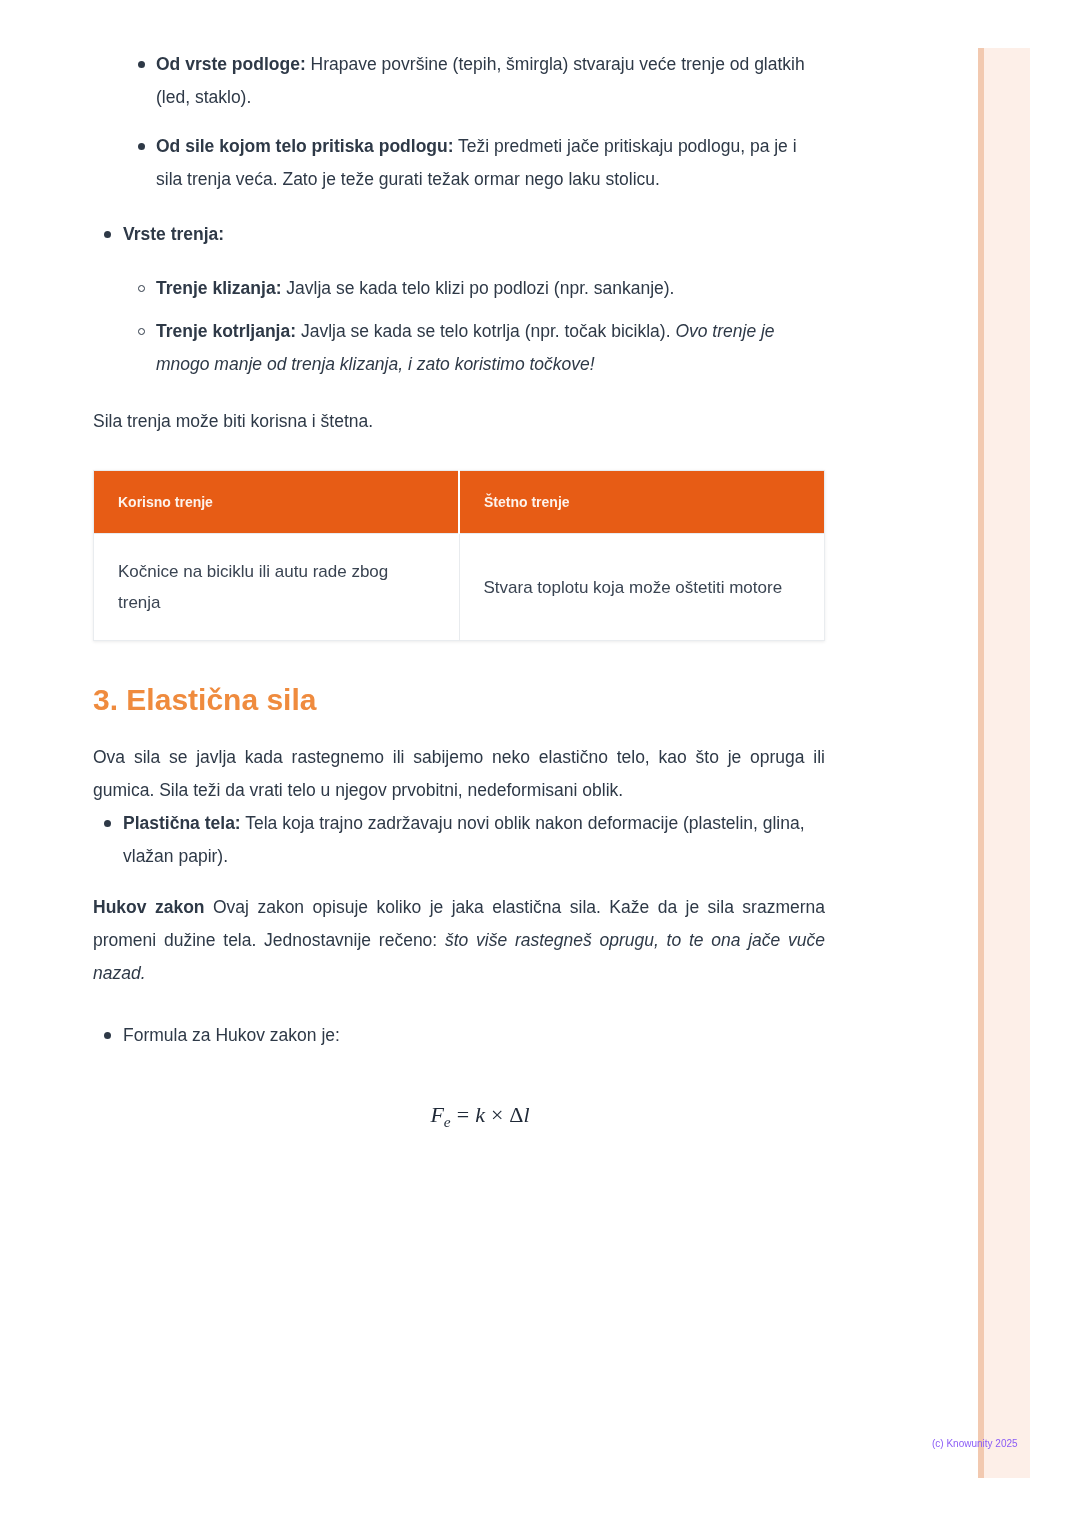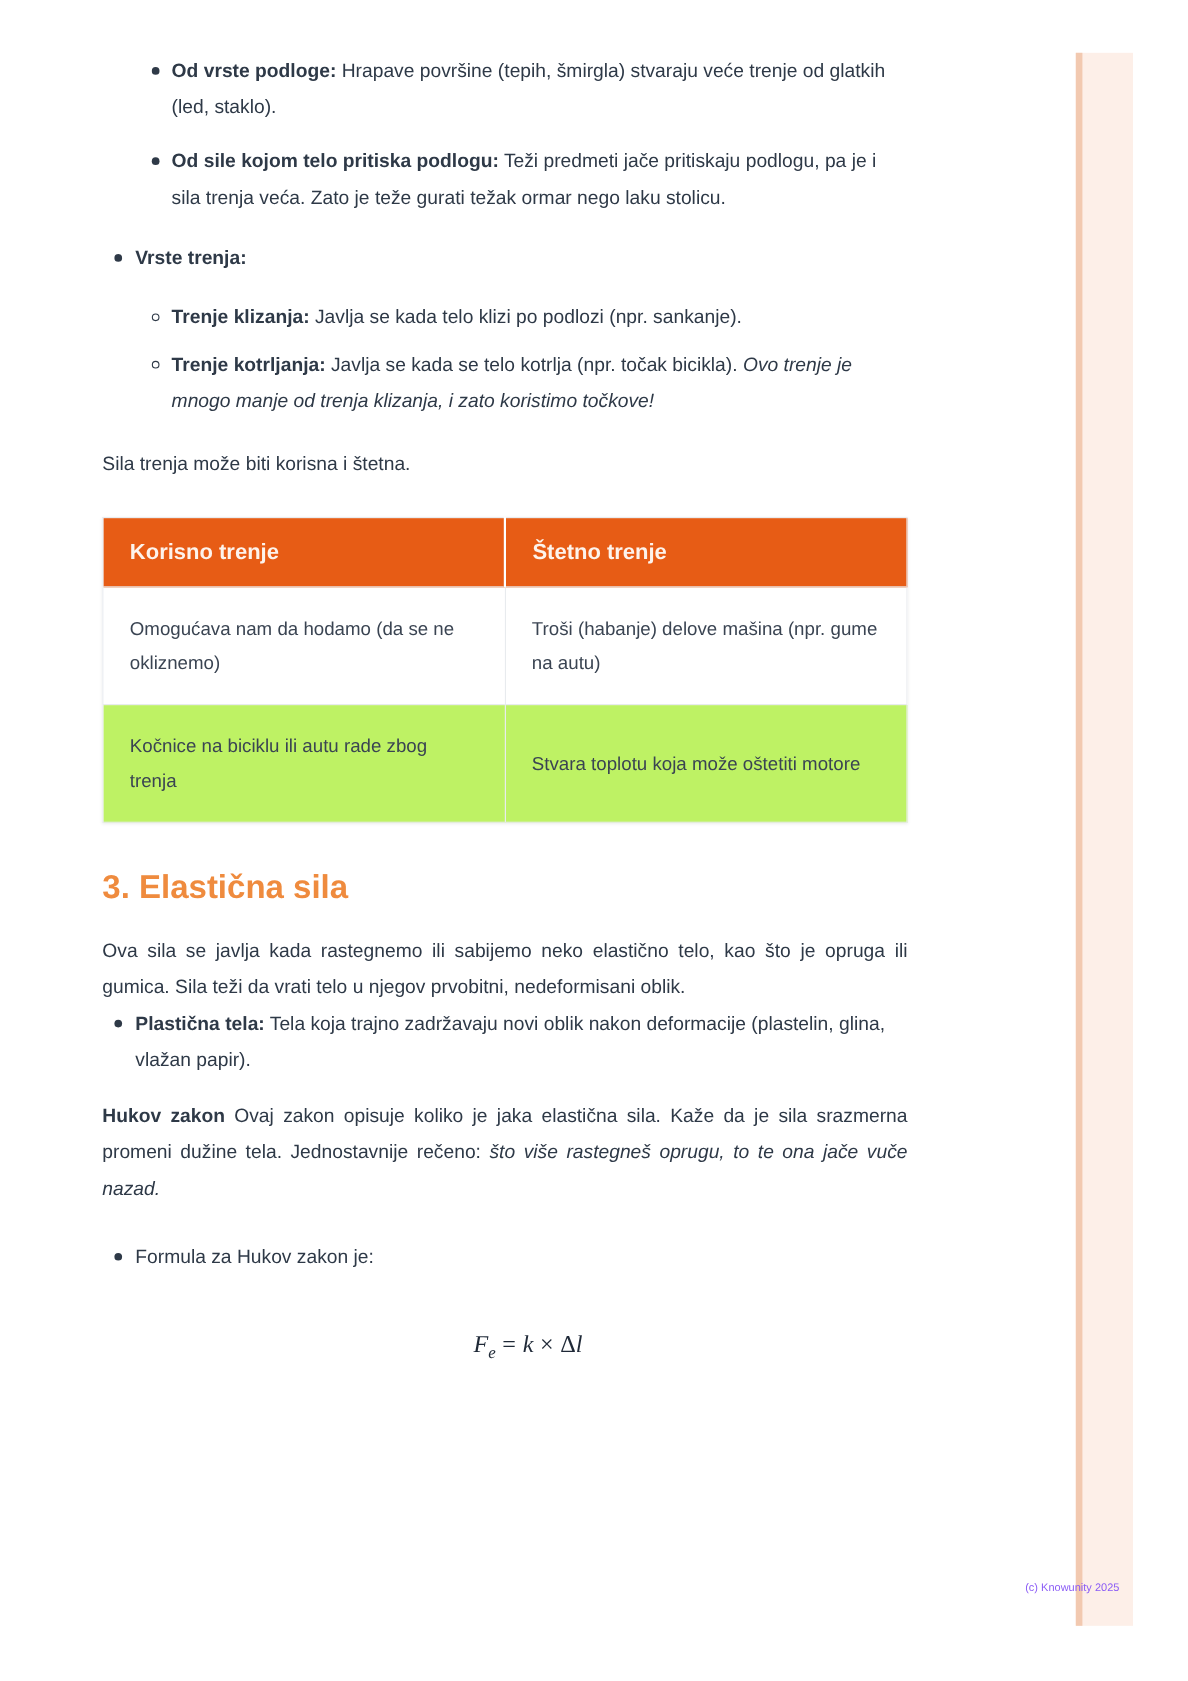--- a/index.html
+++ b/index.html
@@ -68,21 +68,21 @@
     margin-top: 32px;
     border-collapse: collapse;
     table-layout: fixed;
     border: 1px solid #e9ecef;
     box-shadow: 0 1px 3px rgba(0,0,0,0.08);
   }
   table.friction th {
     background: #e75c15;
     color: #fdf3ec;
     font-weight: bold;
-    font-size: 20px;
+    font-size: 14px;
     text-align: left;
     padding: 19px 24px;
     line-height: 24px;
   }
   table.friction th:first-child { border-right: 2px solid #ffffff; }
   table.friction td {
     padding: 22px 24px;
     line-height: 31px;
     font-size: 17px;
     color: #3a4452;
@@ -155,24 +155,20 @@
           <col style="width:50%">
         </colgroup>
       <thead>
         <tr>
           <th>Korisno trenje</th>
           <th>Štetno trenje</th>
         </tr>
       </thead>
       <tbody>
         <tr>
-          <td>Omogućava nam da hodamo (da se ne okliznemo)</td>
-          <td>Troši (habanje) delove mašina (npr. gume na autu)</td>
-        </tr>
-        <tr>
           <td>Kočnice na biciklu ili autu rade zbog trenja</td>
           <td>Stvara toplotu koja može oštetiti motore</td>
         </tr>
       </tbody>
     </table>
 
     <h2 class="section-h">3. Elastična sila</h2>
 
     <p class="para2 justify">Ova sila se javlja kada rastegnemo ili sabijemo neko elastično telo, kao što je opruga ili gumica. Sila teži da vrati telo u njegov prvobitni, nedeformisani oblik.</p>
 

